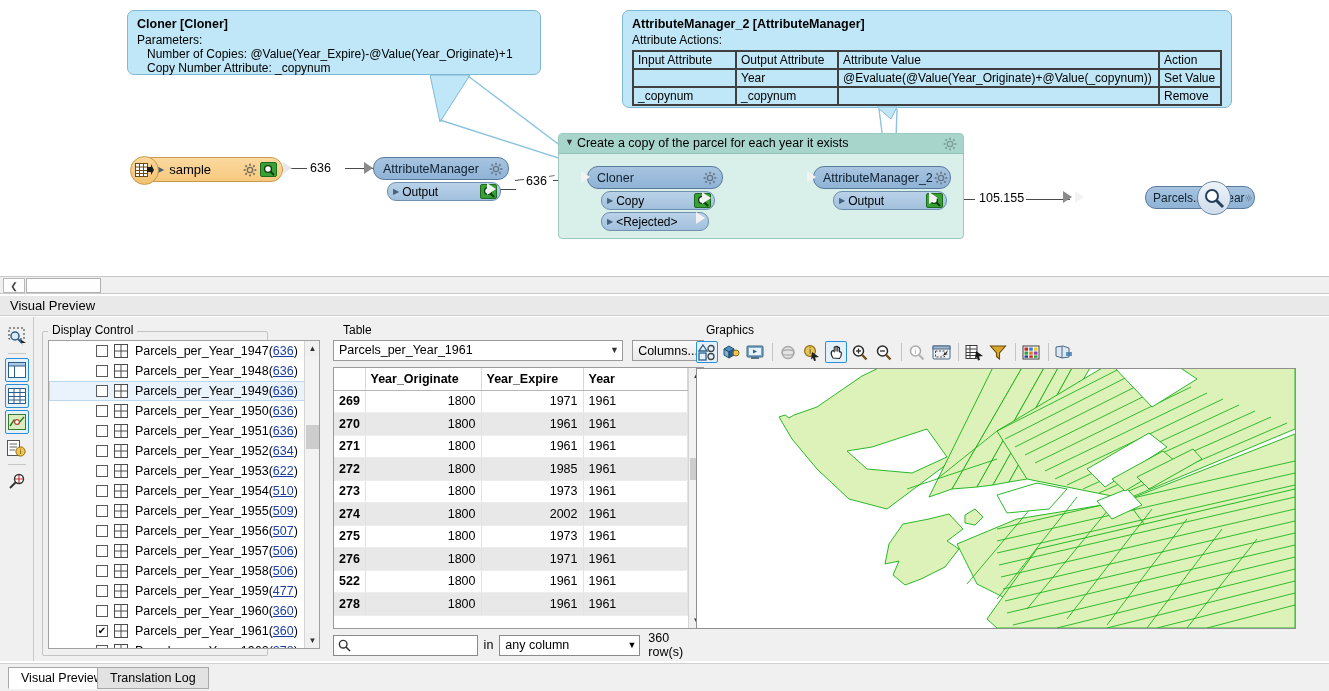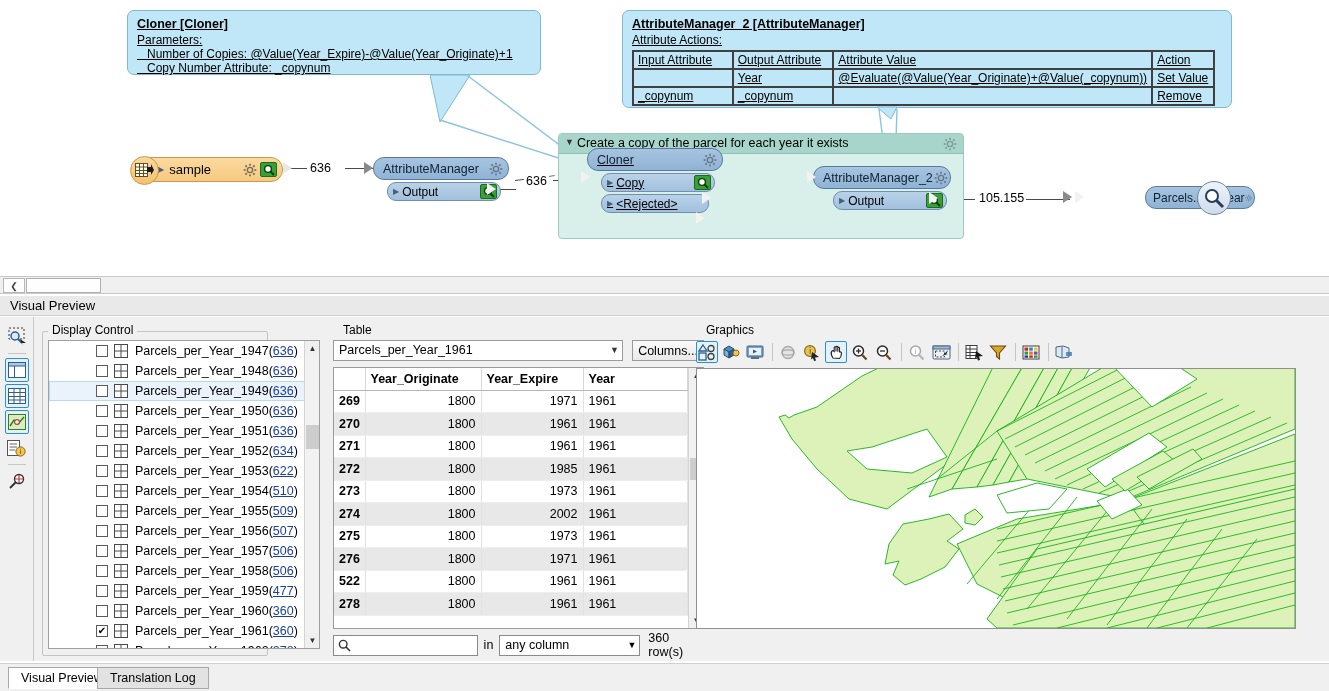--- a/index.html
+++ b/index.html
@@ -16,22 +16,21 @@
     position:absolute; left:0; top:0; width:1329px; height:268px;
     background:#ffffff; overflow:hidden;
   }
 
   
   .callout {
     position:absolute;
     background:#bfe7f7;
     border:1px solid #7fb8d4;
     border-radius:7px;
-    padding:6px 16px 7px 9px;
-    text-decoration:underline;
+    padding:6px 9px 7px 9px;
   }
   .callout .c-title { font-weight:bold; font-size:12.5px; margin-bottom:2px; }
   .callout .c-sub { font-size:12px; }
   .callout .c-line { font-size:12px; white-space:pre; }
 
   
   table.attrtbl { border-collapse:collapse; margin-top:3px; font-size:12px; width:100%; }
   table.attrtbl td, table.attrtbl th {
     border:2px solid #404040; padding:1px 4px; text-align:left; font-weight:normal;
     background:#bfe7f7; white-space:nowrap;
@@ -390,21 +389,21 @@
             <line x1="13" y1="8" x2="15.2" y2="8"></line>
           <line x1="2.8" y1="2.8" x2="4.3" y2="4.3"></line>
             <line x1="11.7" y1="11.7" x2="13.2" y2="13.2"></line>
           <line x1="13.2" y1="2.8" x2="11.7" y2="4.3"></line>
             <line x1="4.3" y1="11.7" x2="2.8" y2="13.2"></line>
         </g>
       </svg>
     </div>
   </div>
 
-  <div class="node" style="left:587px; top:148px; width:136px;text-decoration:underline;">
+  <div class="node" style="left:587px; top:166px; width:136px;">
     <div class="node-main">
       <span class="lbl">Cloner</span>
       <svg class="gear" viewBox="0 0 16 16">
         <circle cx="8" cy="8" r="3" fill="none" stroke="#55606c" stroke-width="1.6"></circle>
         <g stroke="#55606c" stroke-width="2">
           <line x1="8" y1="0.8" x2="8" y2="3"></line>
             <line x1="8" y1="13" x2="8" y2="15.2"></line>
           <line x1="0.8" y1="8" x2="3" y2="8"></line>
             <line x1="13" y1="8" x2="15.2" y2="8"></line>
           <line x1="2.8" y1="2.8" x2="4.3" y2="4.3"></line>

